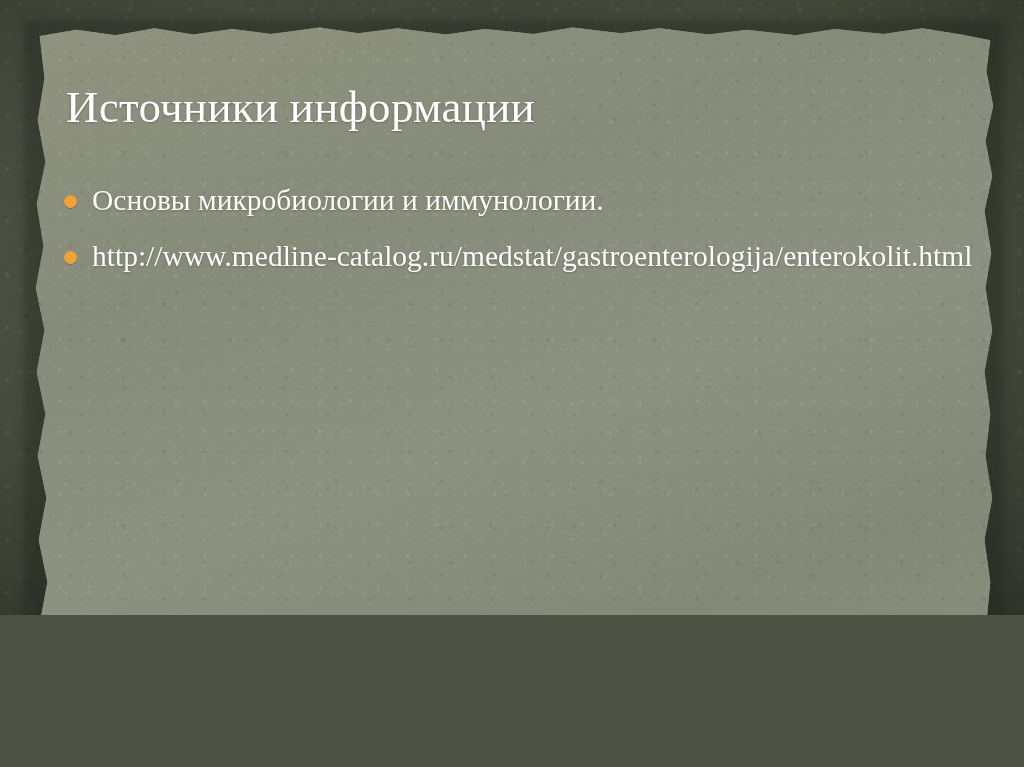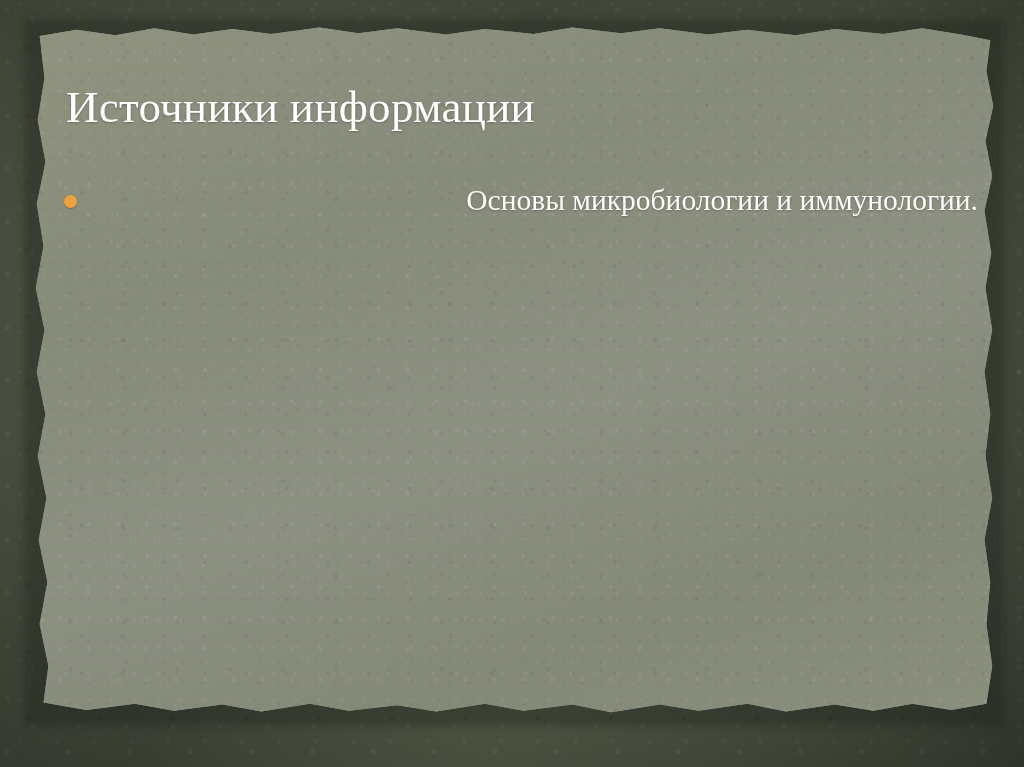--- a/index.html
+++ b/index.html
@@ -12,21 +12,21 @@
 
   body {
     font-family: "Liberation Serif", "DejaVu Serif", serif;
     background: #4c5344;
   }
 
   
   #slide {
     position: relative;
     width: 1024px;
-    height: 767px;
+    height: 615px;
     background-color: #4b5243;
     background-image:
       radial-gradient(circle at 12% 18%, rgba(255,255,255,0.055) 0 2px, transparent 3px),
       radial-gradient(circle at 37% 72%, rgba(0,0,0,0.10) 0 2px, transparent 3px),
       radial-gradient(circle at 68% 31%, rgba(255,255,255,0.045) 0 2px, transparent 3px),
       radial-gradient(circle at 88% 84%, rgba(0,0,0,0.09) 0 2px, transparent 3px),
       radial-gradient(circle at 55% 8%,  rgba(255,255,255,0.04) 0 1.5px, transparent 3px),
       linear-gradient(118deg, #565e4c 0%, #474e3f 38%, #515845 62%, #434a3c 100%);
     background-size: 61px 53px, 73px 67px, 47px 59px, 83px 71px, 37px 41px, 100% 100%;
     overflow: hidden;
@@ -146,21 +146,20 @@
     height: 13px;
     border-radius: 50%;
     background: #eda23c;
     box-shadow: 0 1px 1px rgba(40,44,34,0.30);
   }
 
   .bullet-text {
     display: block;
     word-break: break-all;
     white-space: pre-wrap;
-    text-align: right;
   }
 
   
   .bullet-item.gap-before { margin-top: 12px; }
 </style>
 </head>
 <body>
 
 <div id="slide">
 
@@ -175,17 +174,21 @@
 
     <ul id="bullet-list">
 
       <li class="bullet-item">
         <span class="bullet-marker"></span>
         <span class="bullet-text">Основы микробиологии и иммунологии.</span>
       </li>
 
 
 
+      <li class="bullet-item gap-before">
+        <span class="bullet-marker"></span>
+        <span class="bullet-text">http://www.medline-catalog.ru/medstat/gastroenterologija/enterokolit.html</span>
+      </li>
 
     </ul>
 
   </div>
 </div>
 
 </body></html>

